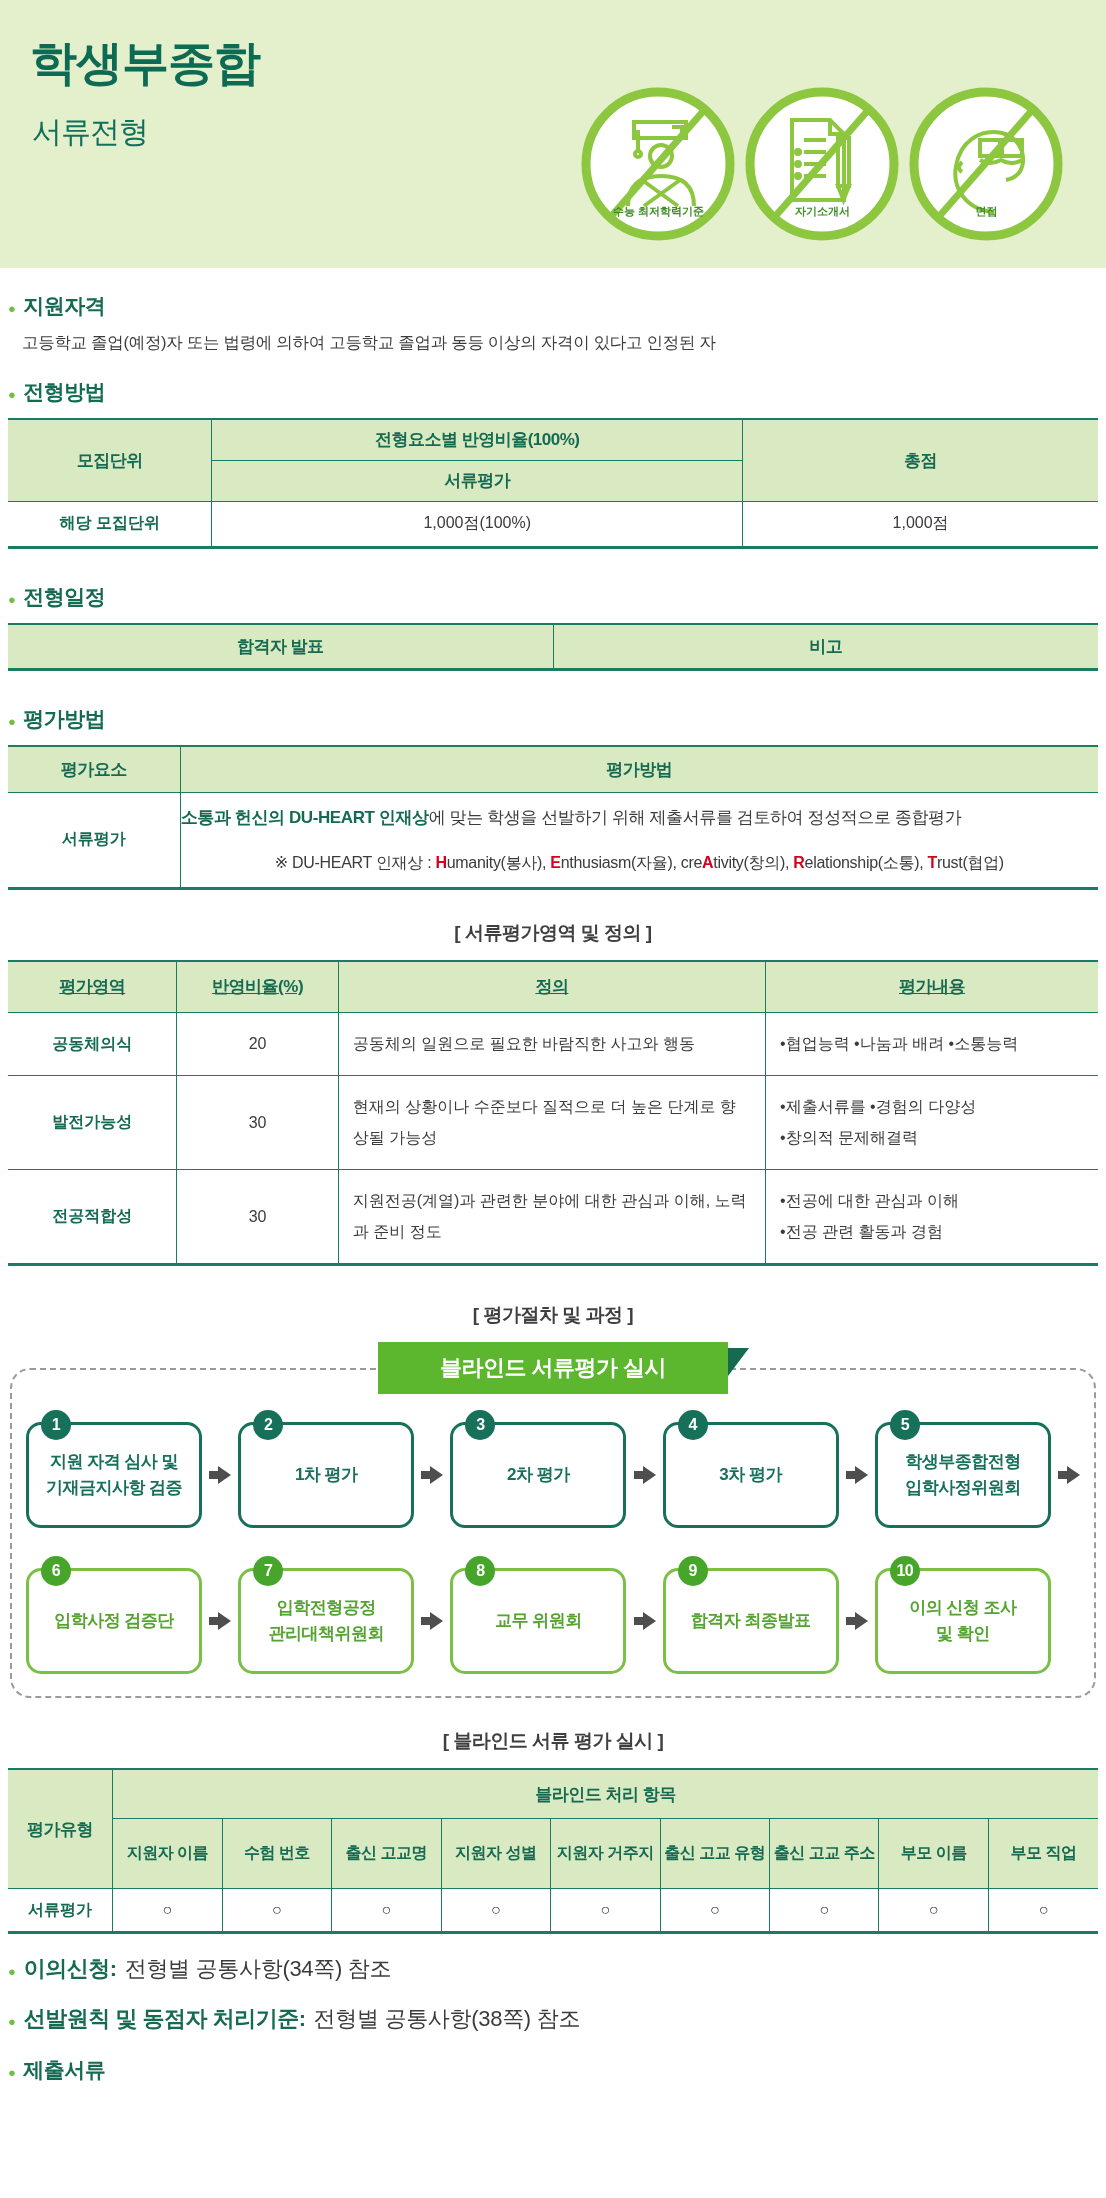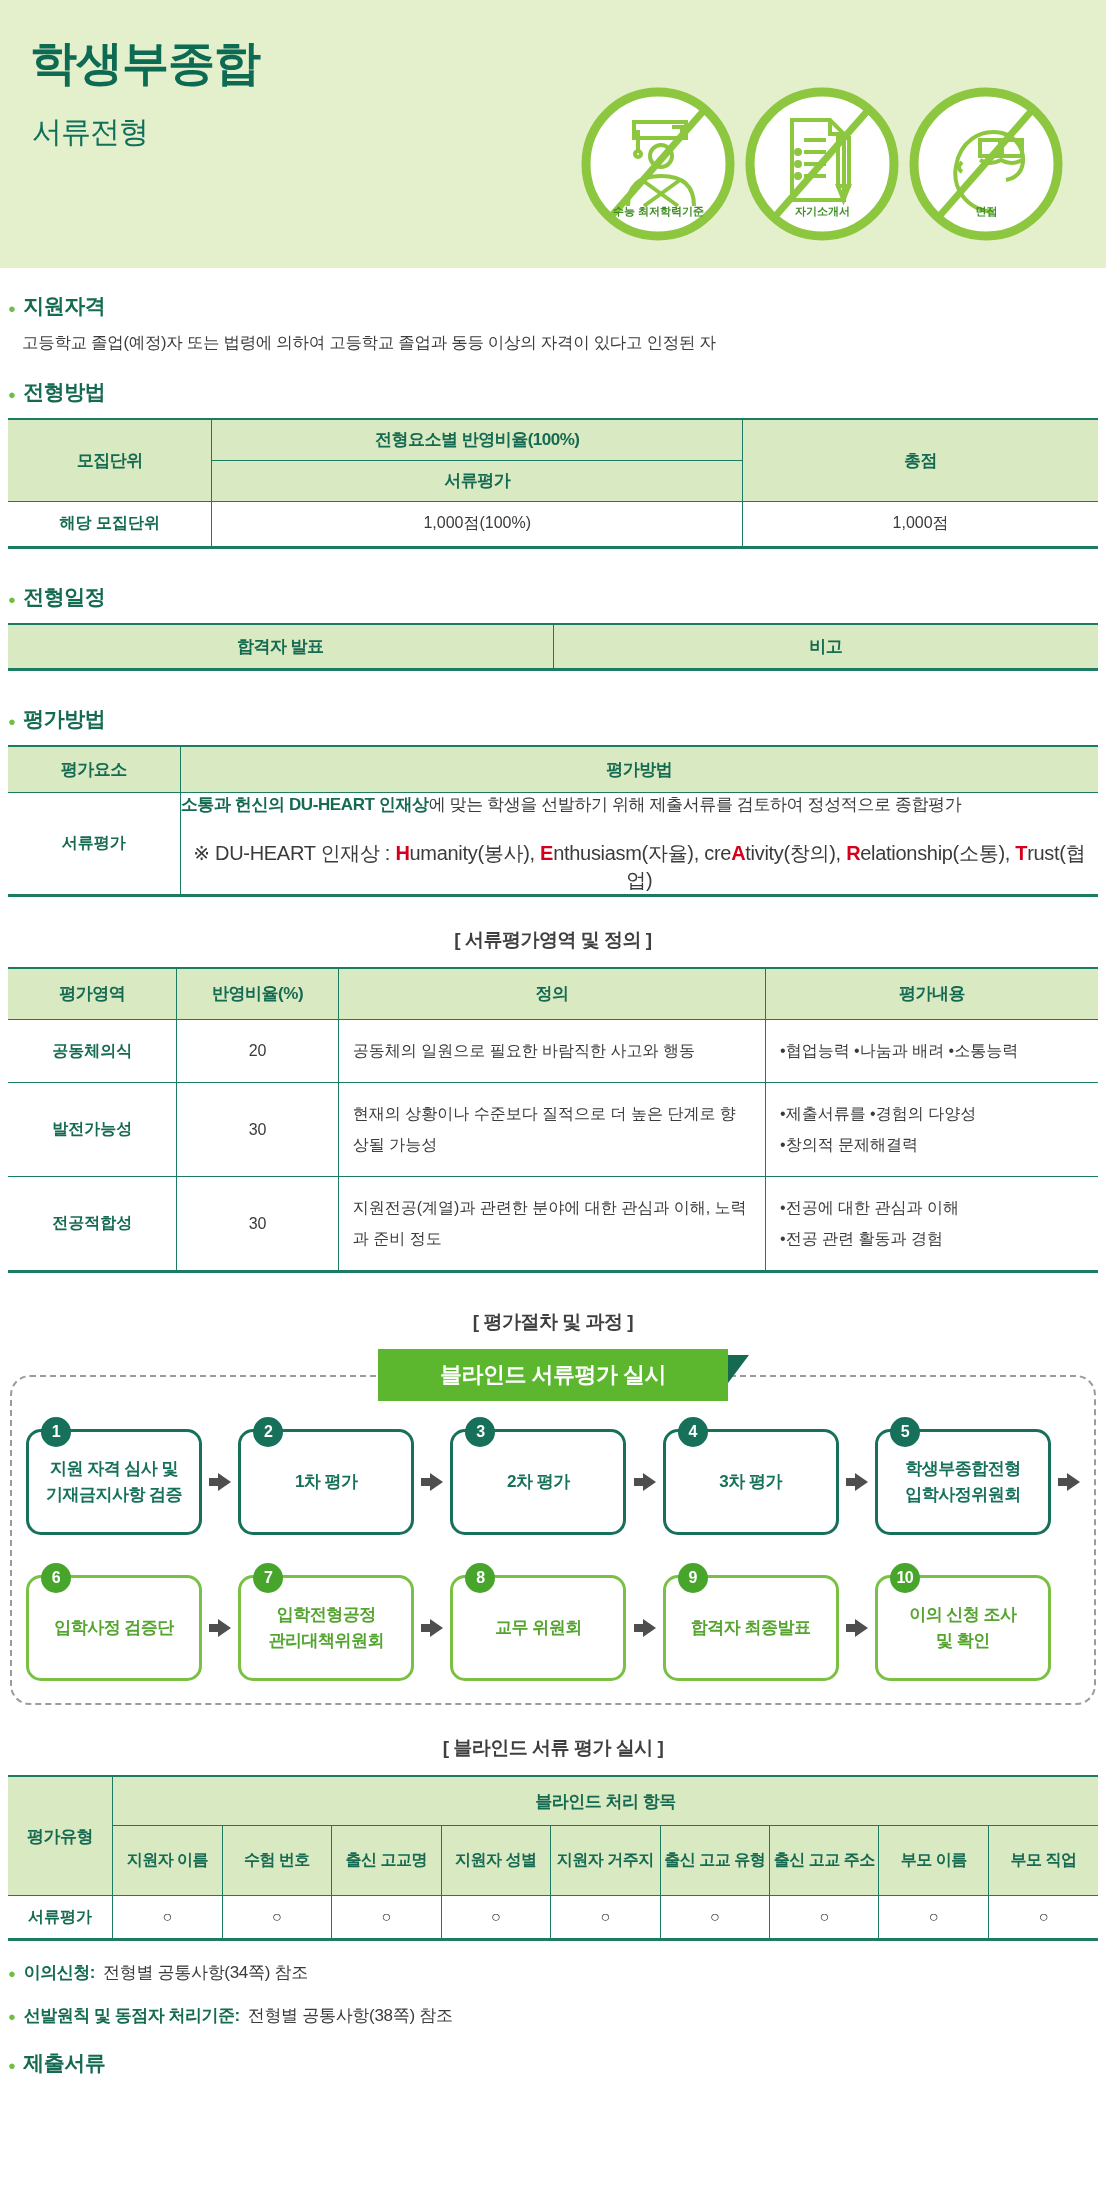--- a/index.html
+++ b/index.html
@@ -38,24 +38,24 @@
   .t-method th { height:41px; }
   .t-method td { height:46px; }
   
   .t-schedule th { height:46px; }
   .t-schedule td { height:62px; }
   
   .t-eval th { height:46px; }
   .t-eval td { height:96px; }
   .eval-line1 { text-align:left; font-size:17px; margin-bottom:20px; letter-spacing:-0.4px; }
   .eval-line1 .bold-green { color:#156a52; font-weight:bold; }
-  .eval-line2 { text-align:center; font-size:20px; letter-spacing:-0.3px;margin-top:24px; }
+  .eval-line2 { text-align:center; font-size:16px; letter-spacing:-0.3px;margin-top:24px; }
   .red-letter { color:#d6001c; font-weight:bold; }
   
-  .t-areas th { height:52px; }
+  .t-areas th { height:52px;text-decoration:underline; }
   .t-areas td { padding:16px 14px; }
   .t-areas td.def, .t-areas td.cont { text-align:left; }
   .cont div, .def div { line-height:1.9; }
   
   .t-blind th { height:50px; }
   .t-blind th.sub { height:70px; font-size:16px; }
   .t-blind td { height:44px; font-size:17px; }
 
   
   .flow-wrap { position:relative; margin:0 2px; }
@@ -75,21 +75,21 @@
               color:#fff; font-size:16px; font-weight:bold; line-height:30px; text-align:center; }
   .row1 .fc-badge { background:#17705a; }
   .row2 .fc-badge { background:#48a52c; }
   .fc-arrow { position:relative; width:22px; height:18px; flex:none; }
   .fc-arrow::before { content:""; position:absolute; left:0; top:5px; width:9px; height:8px; background:#4e4e4e; }
   .fc-arrow::after { content:""; position:absolute; left:9px; top:0; width:0; height:0;
               border-left:13px solid #4e4e4e; border-top:9px solid transparent; border-bottom:9px solid transparent; }
   .fc-arrow.hidden { visibility:hidden; }
 
   
-  .note-line { display:flex; align-items:baseline; gap:8px; margin:20px 0 0 0; font-size:17px; }
+  .note-line { display:flex; align-items:baseline; gap:8px; margin:20px 0 0 0; font-size:22px; }
   .note-line .bullet::before { content:"●"; color:#6fbf44; font-size:13px; }
   .note-label { color:#156a52; font-weight:bold; letter-spacing:-0.5px; }
   .note-text { color:#3b3b3b; letter-spacing:-0.3px; }
 </style>
 </head>
 <body>
 
 <div class="page">
 
   <div class="page-header">

